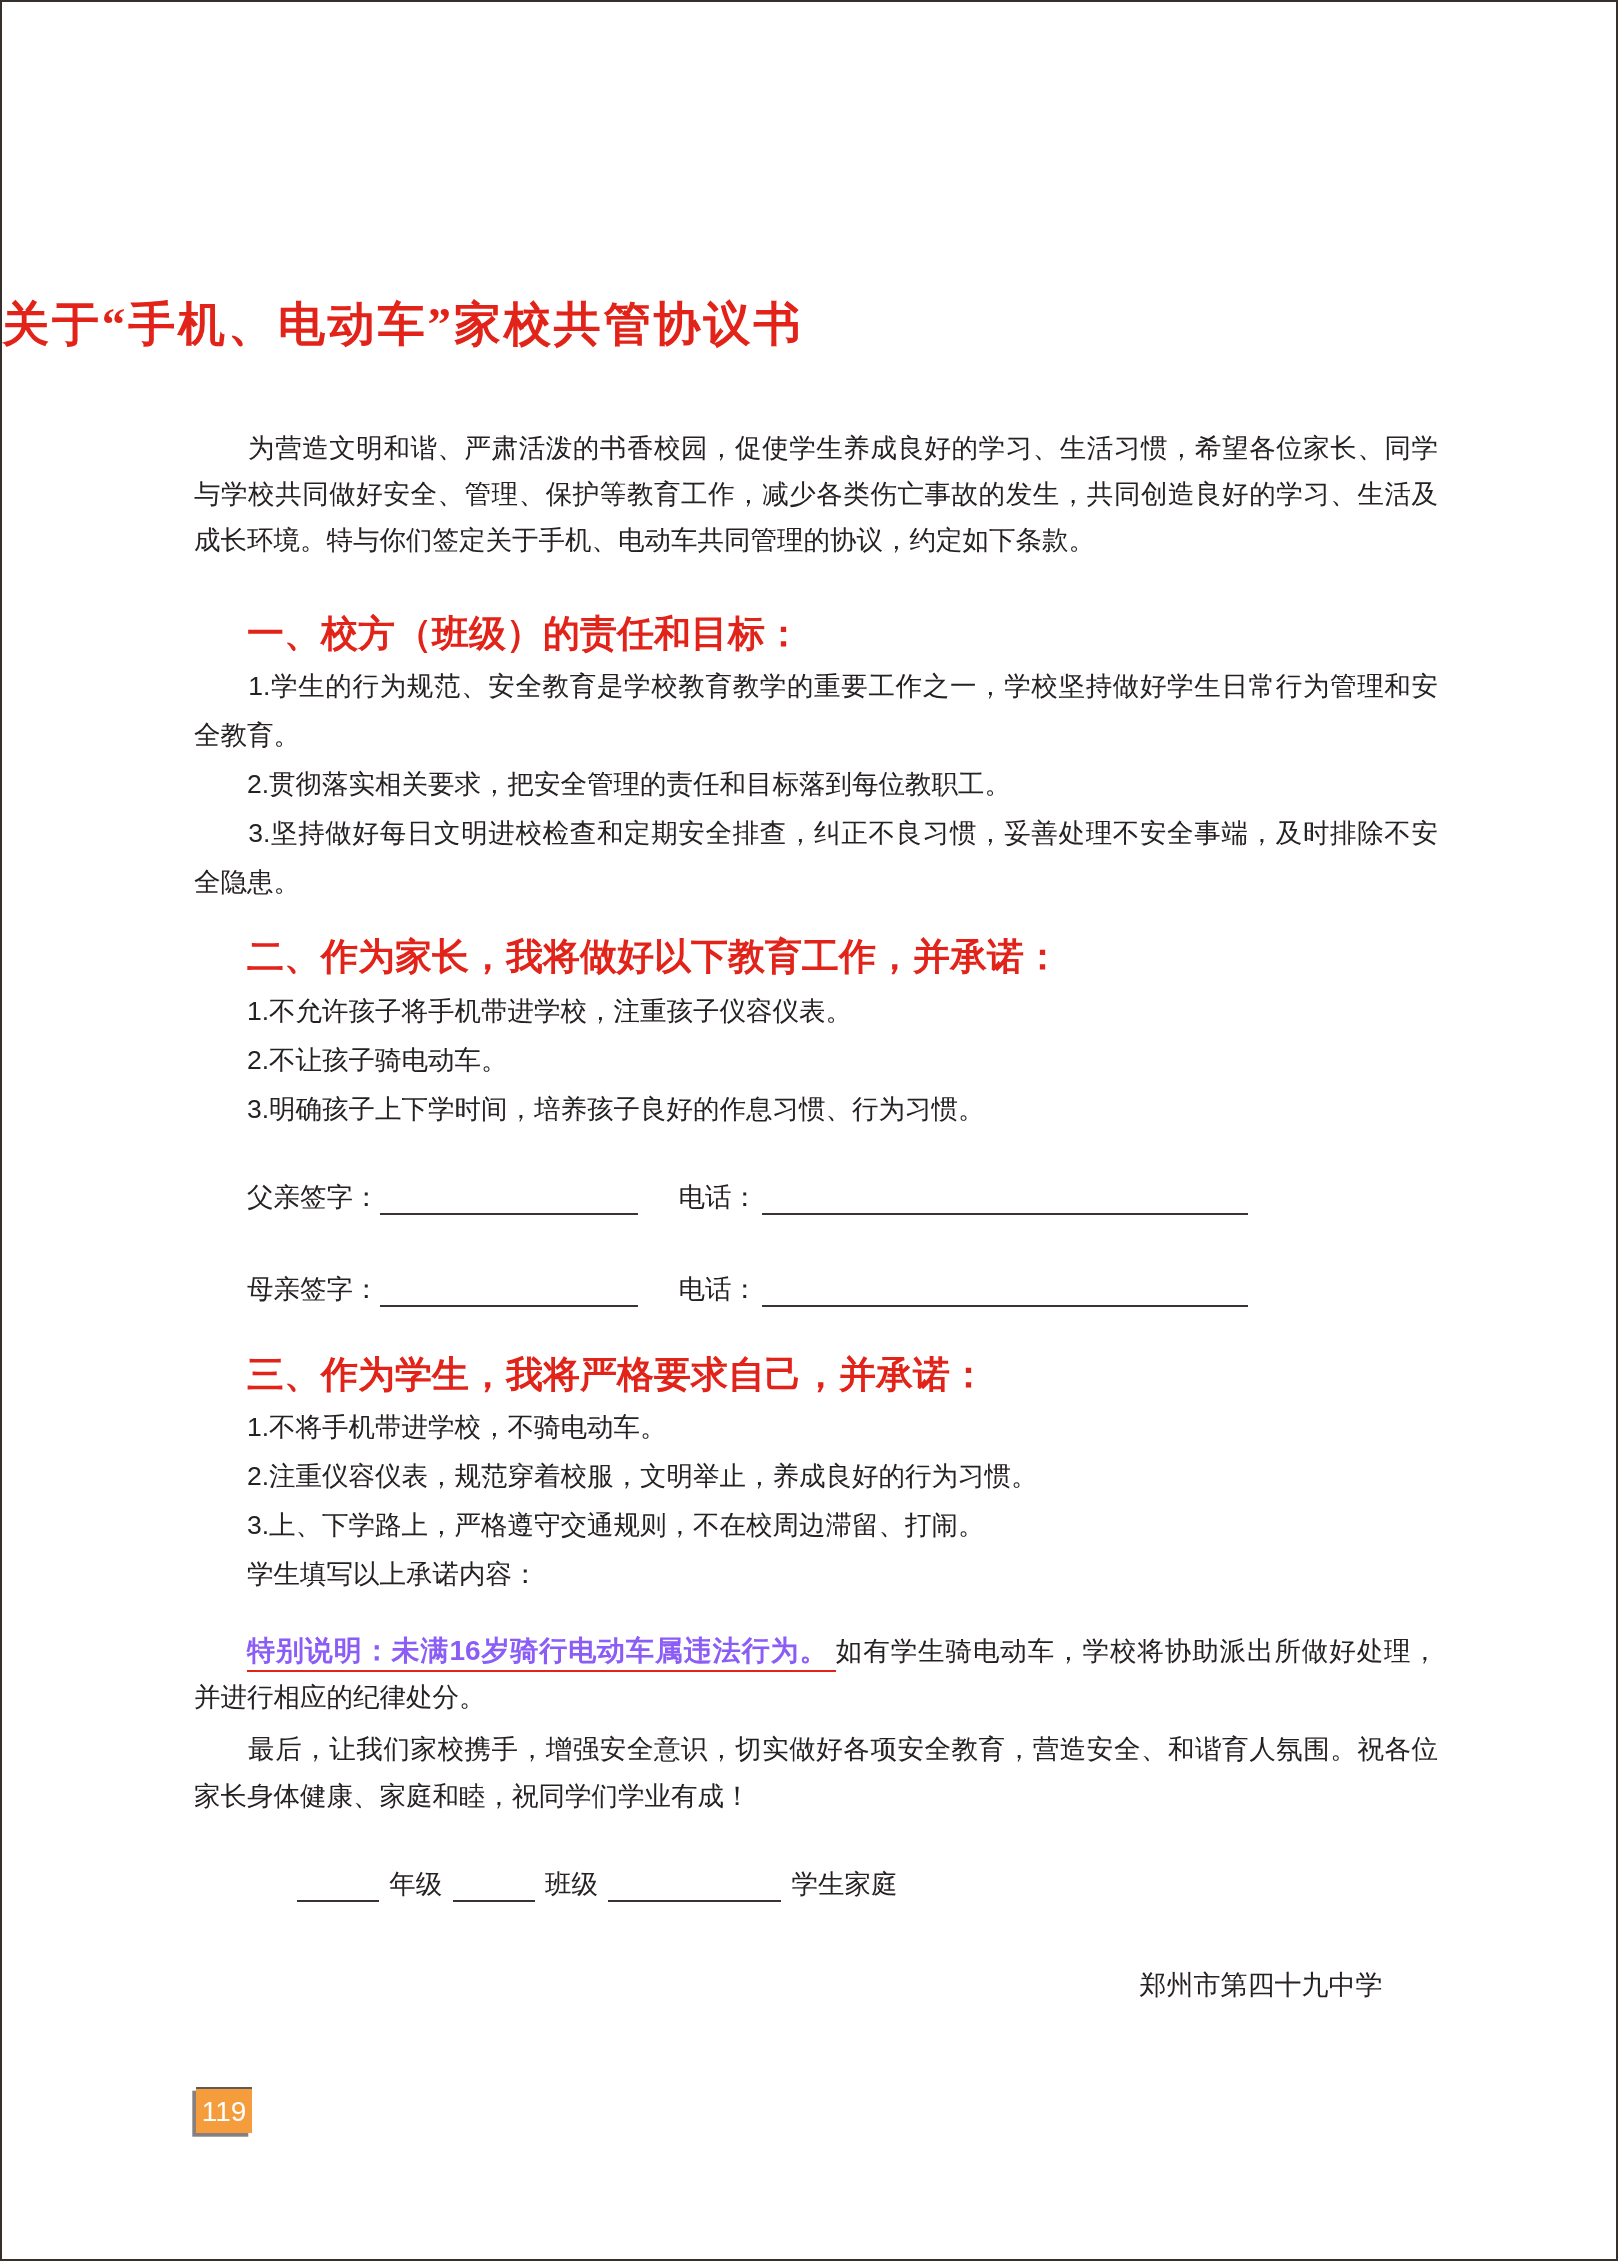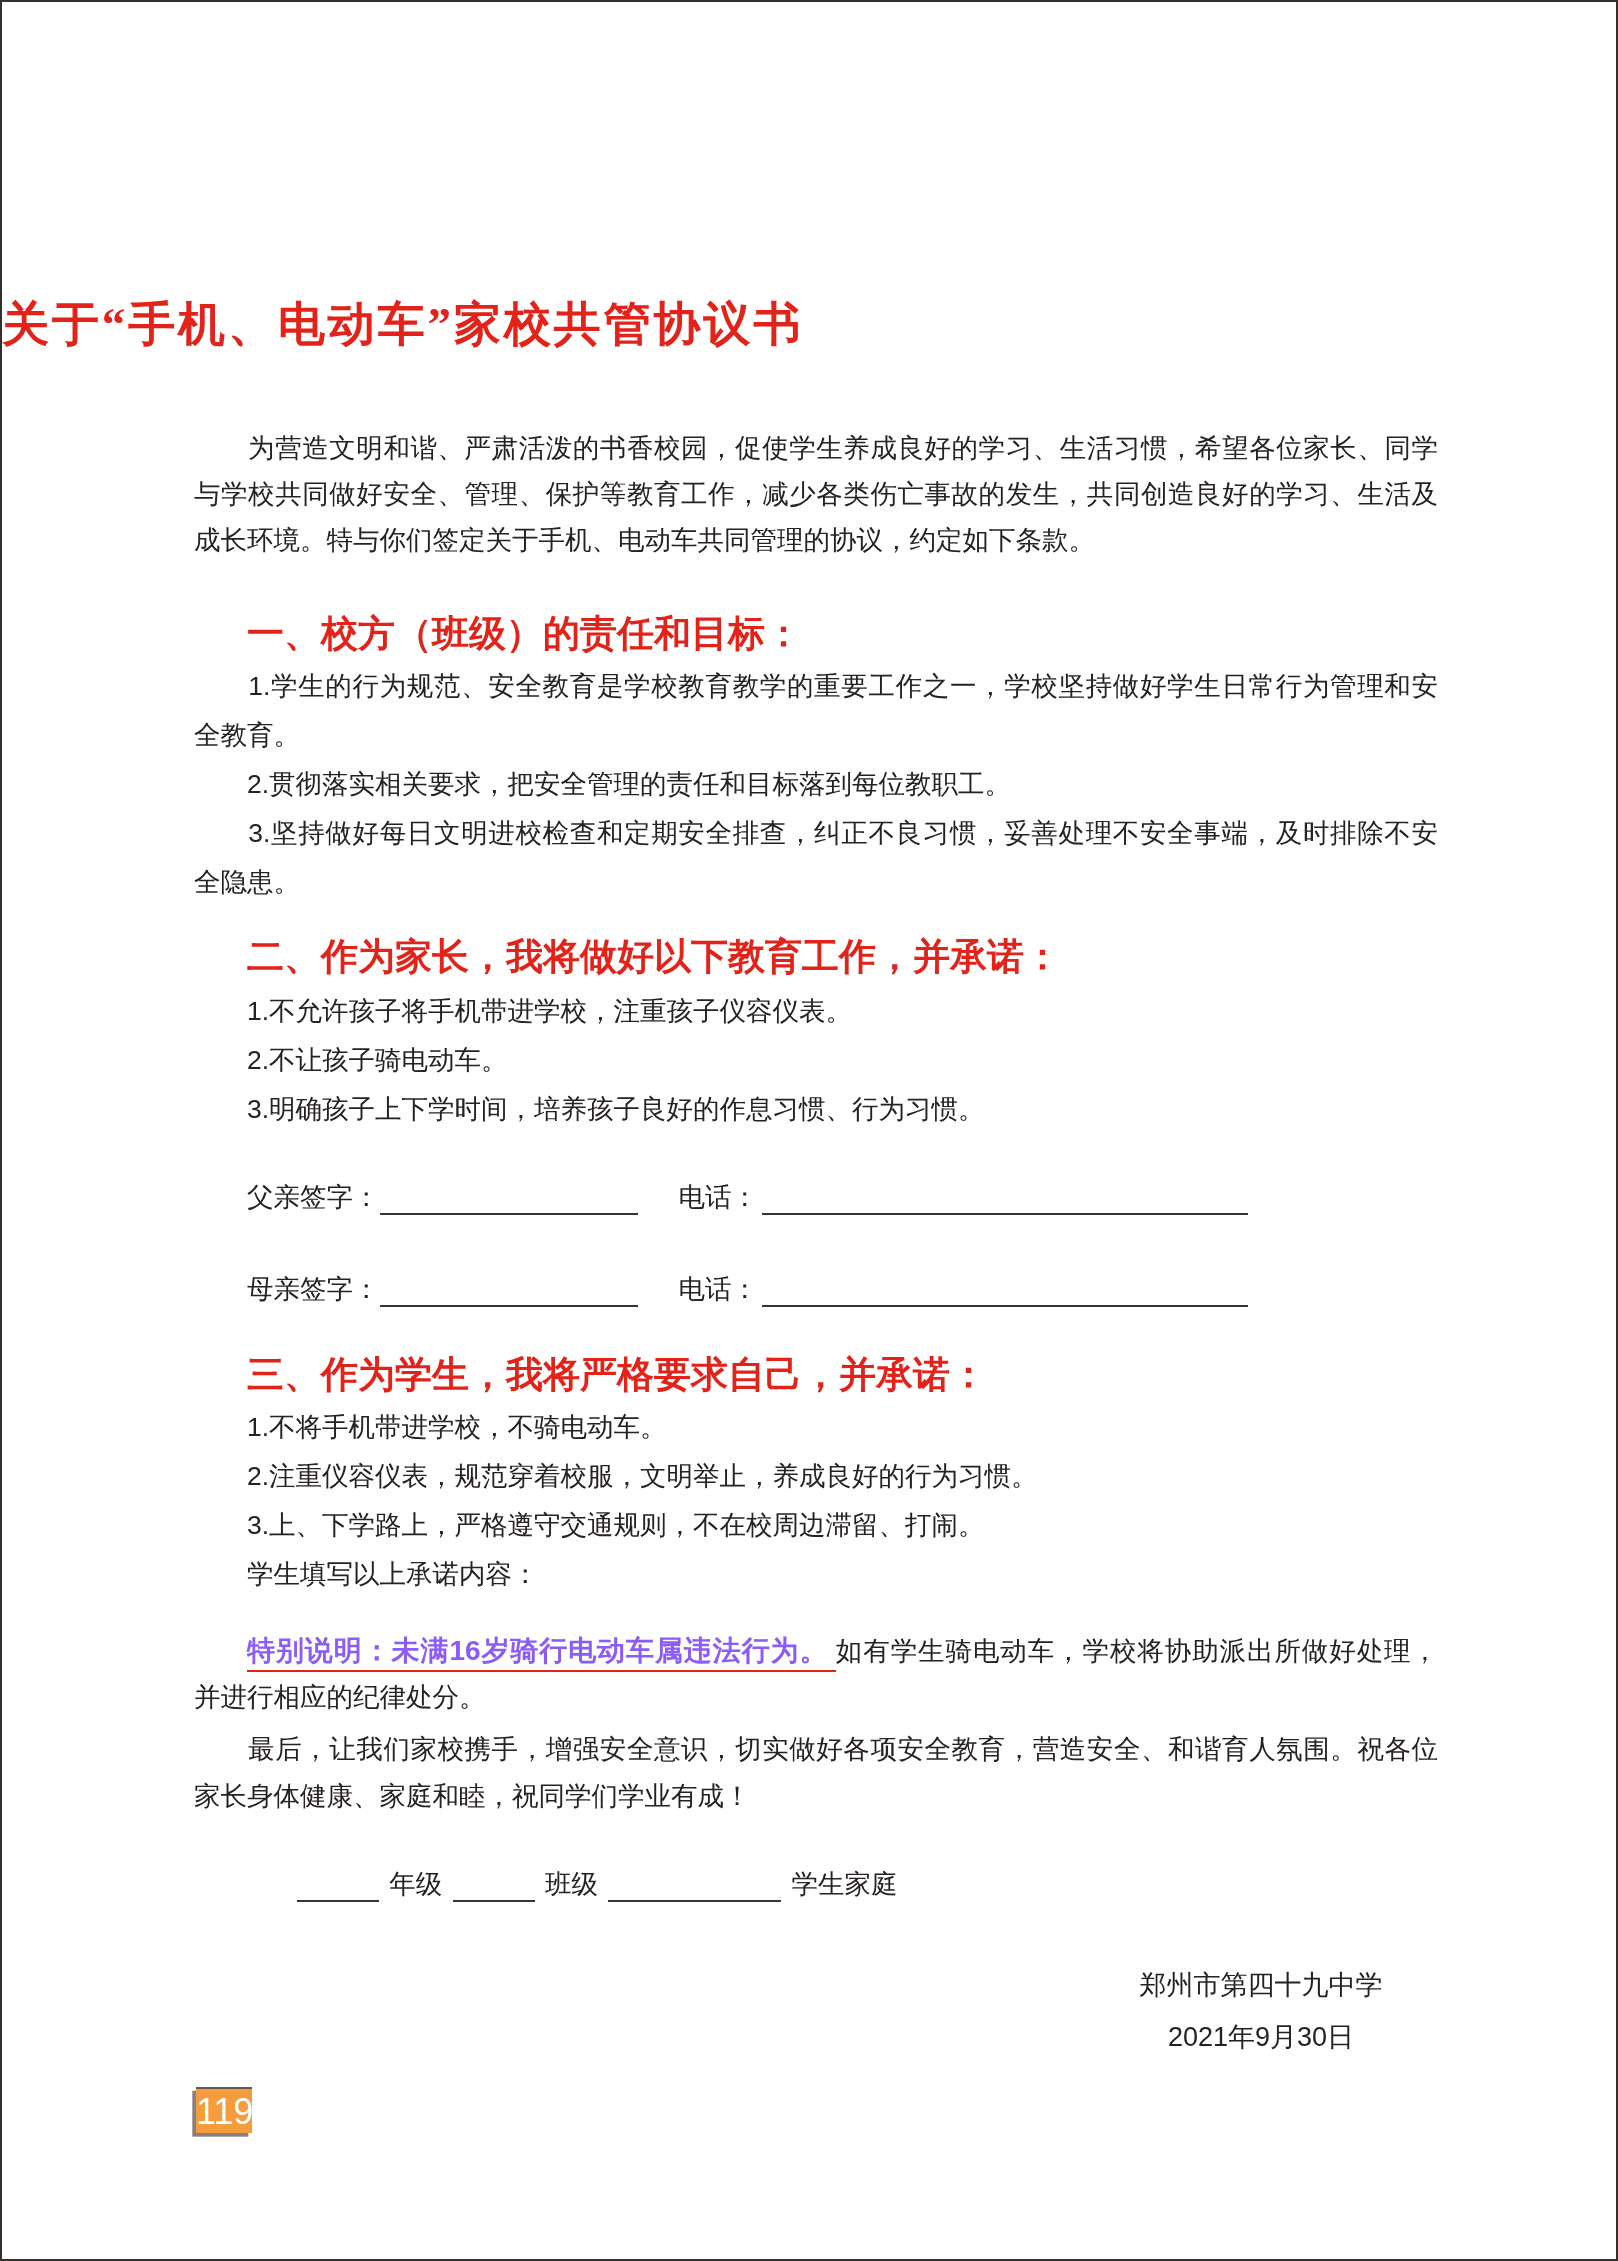--- a/index.html
+++ b/index.html
@@ -77,21 +77,21 @@
   .gw3{width:173px;}
   .footer-sign{
     position:absolute;left:1075px;top:1957px;width:368px;
     text-align:center;font-size:27px;line-height:52px;
   }
   .page-badge{
     position:absolute;left:194px;top:2085px;
     width:56px;height:46px;
     background:#f59c3c;
     color:#ffffff;
-    font-size:36px;line-height:46px;text-align:center;
+    font-size:28px;line-height:46px;text-align:center;
     border-top:2.2px solid #5f5957;
     box-shadow:-3.7px 3.7px 0 0 #868180;
     box-sizing:border-box;
   }
 </style>
 </head>
 <body>
 
 <div class="page">
 
@@ -144,19 +144,18 @@
       <div class="line j">　　最后，让我们家校携手，增强安全意识，切实做好各项安全教育，营造安全、和谐育人氛围。祝各位</div>
       <div class="line">家长身体健康、家庭和睦，祝同学们学业有成！</div>
     </div>
 
   <div class="grade-row" style="top:1860px">
     <span class="blank gw1"></span><span class="lbl">年级</span><span class="blank gw2"></span><span class="lbl">班级</span><span class="blank gw3"></span><span class="lbl">学生家庭</span>
   </div>
 
   <div class="footer-sign">
     <div>郑州市第四十九中学</div>
-    <div>2021年9月30日</div>
   </div>
 
   <div class="page-badge">119</div>
 
 </div>
 
 
 </body></html>

